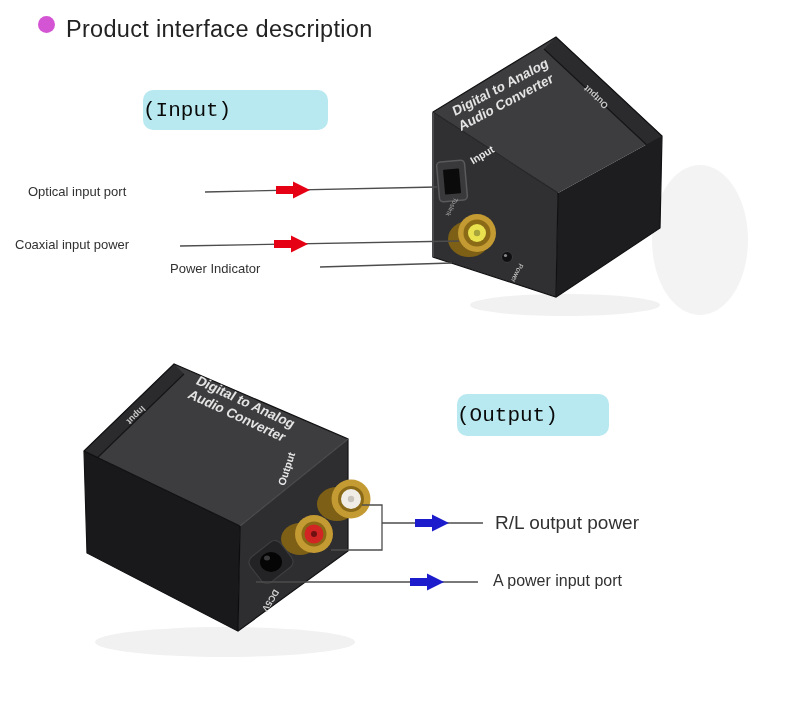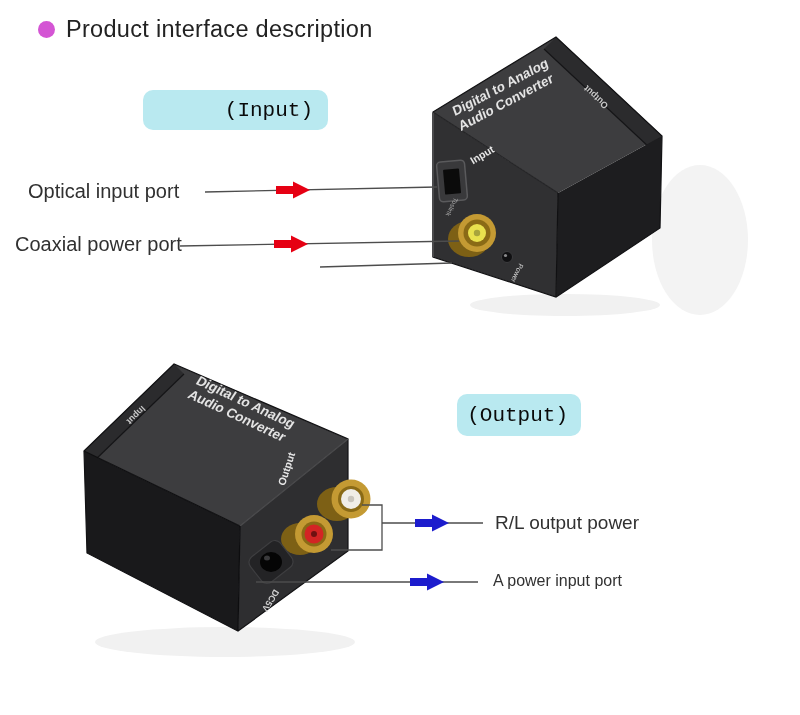--- a/index.html
+++ b/index.html
@@ -1,28 +1,28 @@
 <!DOCTYPE html>
 <html><head>
 <meta charset="utf-8">
 <style>
   html,body{margin:0;padding:0;background:#ffffff;}
   #stage{position:relative;width:800px;height:715px;background:#ffffff;overflow:hidden;
          font-family:"Liberation Sans",sans-serif;}
   #scene{position:absolute;left:0;top:0;}
-  .header{position:absolute;left:38px;top:16px;display:flex;align-items:center;gap:11px;}
+  .header{position:absolute;left:38px;top:16px;display:flex;gap:11px;}
   .bullet{width:17px;height:17px;border-radius:50%;background:#d455d4;flex:0 0 auto;}
   .title{font-size:23.5px;color:#222222;letter-spacing:0.3px;}
   .badge{position:absolute;background:#b9e9f0;border-radius:10px;display:flex;
-         align-items:center;justify-content:flex-end;
+         align-items:center;
          font-family:"Liberation Mono","DejaVu Sans Mono",monospace;
          font-size:21px;color:#0a0a0a;}
   .badge-input{left:143px;top:90px;width:185px;height:40px;padding-right:15px;box-sizing:border-box;}
-  .badge-output{left:457px;top:394px;width:124px;height:42px;padding-right:13px;box-sizing:border-box;}
-  .callout{position:absolute;color:#313131;font-size:20px;white-space:nowrap;
+  .badge-output{left:457px;top:394px;width:152px;height:42px;padding-right:13px;box-sizing:border-box;}
+  .callout{position:absolute;color:#313131;font-size:13px;white-space:nowrap;
            transform:translateY(-50%);}
   .co-optical{left:28px;top:191px;}
   .co-coaxial{left:15px;top:244px;}
   .co-power{left:170px;top:268px;}
   .co-rl{left:495px;top:523px;font-size:19px;}
   .co-apower{left:493px;top:581px;font-size:16px;}
   .svgtxt{font-family:"Liberation Sans",sans-serif;}
 </style>
 </head>
 <body>
@@ -139,17 +139,18 @@
   </div>
 
   <div class="badge badge-input">
     <span>(Input)</span>
   </div>
   <div class="badge badge-output">
     <span>(Output)</span>
   </div>
 
   <div class="callout co-optical">Optical input port</div>
-  <div class="callout co-coaxial">Coaxial power port</div>
+  <div class="callout co-coaxial">Coaxial input power</div>
+  <div class="callout co-power">Power Indicator</div>
   <div class="callout co-rl">R/L output power</div>
   <div class="callout co-apower">A power input port</div>
 
 </div>
 
 </body></html>

